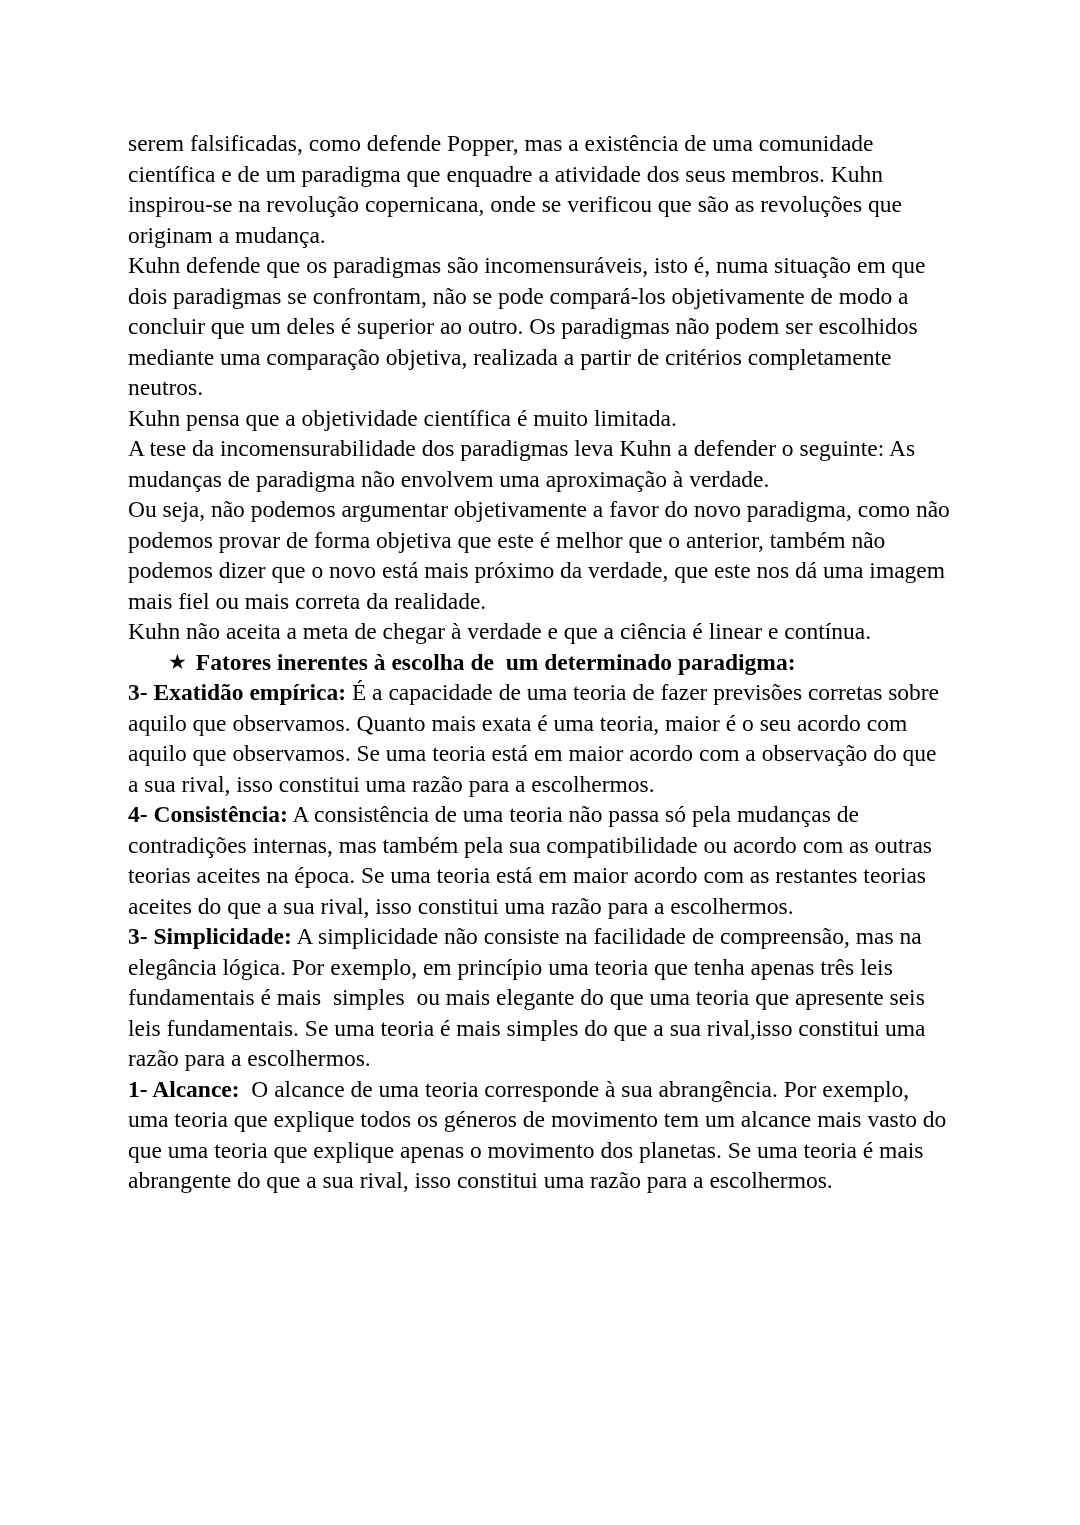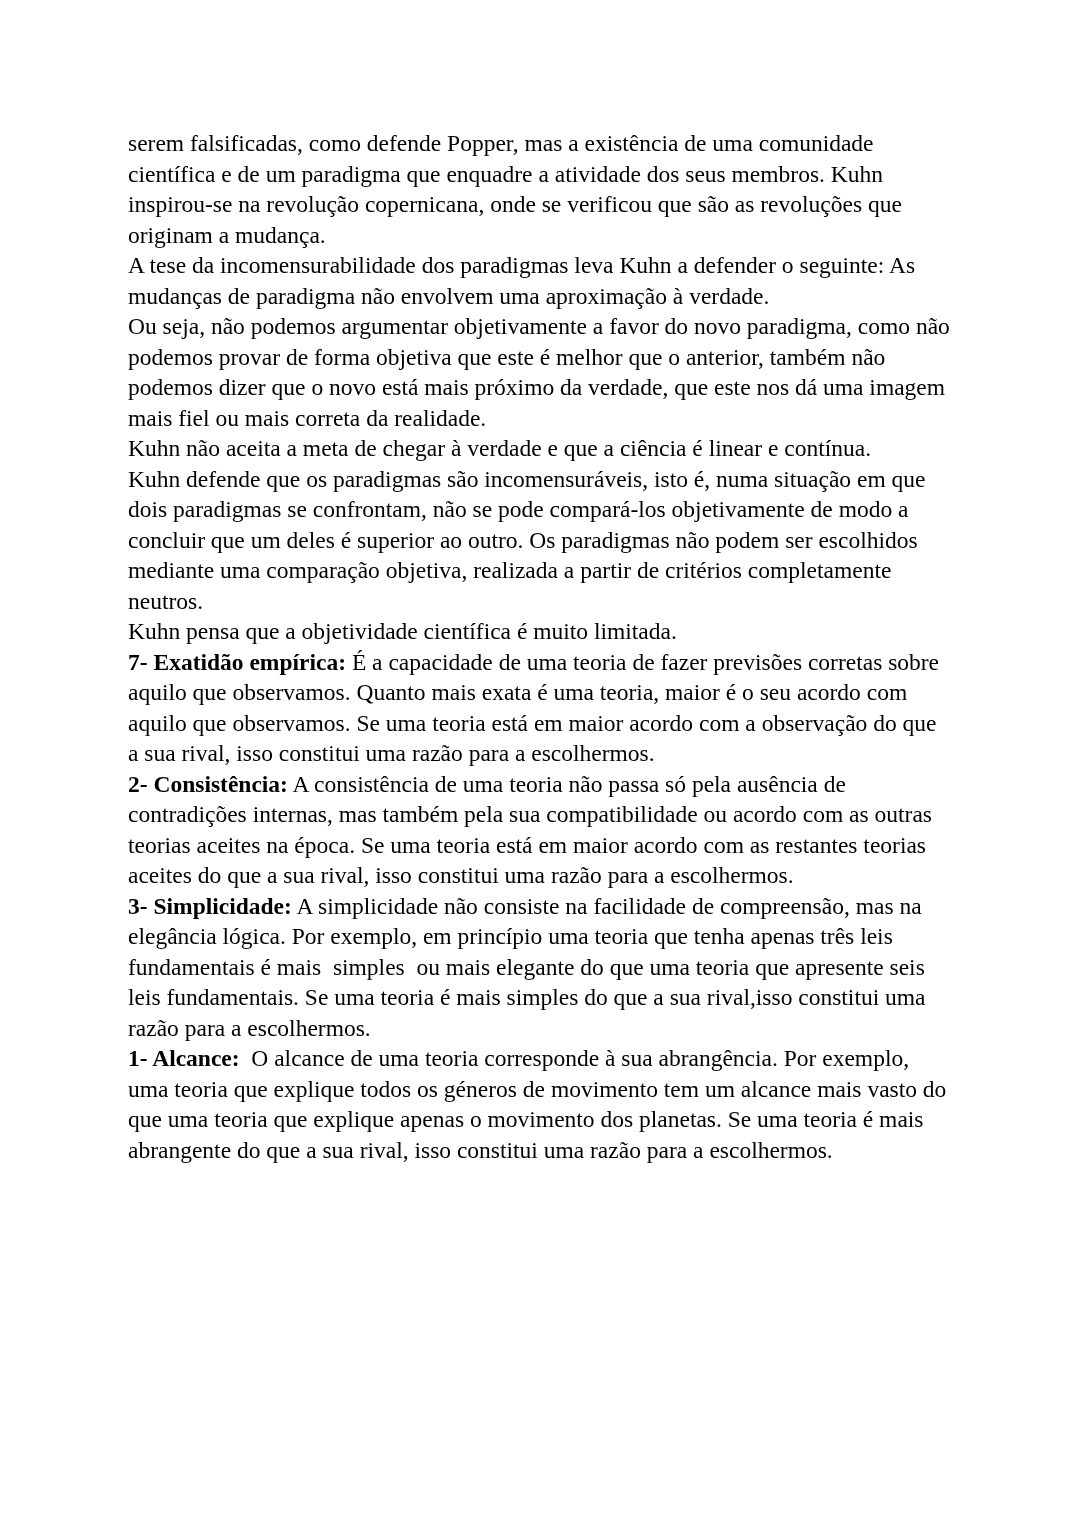--- a/index.html
+++ b/index.html
@@ -60,30 +60,31 @@
 </style>
 </head>
 <body>
 
 <div class="page">
   <div class="doc-body">
 
     <p class="para">serem falsificadas, como defende Popper, mas a existência de uma comunidade científica e de um paradigma que enquadre a atividade dos seus membros. Kuhn inspirou-se na revolução copernicana, onde se verificou que são as revoluções que originam a mudança.</p>
 
 
+    <p class="para">Kuhn defende que os paradigmas são incomensuráveis, isto é, numa situação em que dois paradigmas se confrontam, não se pode compará-los objetivamente de modo a concluir que um deles é superior ao outro. Os paradigmas não podem ser escolhidos mediante uma comparação objetiva, realizada a partir de critérios completamente neutros.
+Kuhn pensa que a objetividade científica é muito limitada.</p>
+
     <p class="para gap-para">A tese da incomensurabilidade dos paradigmas leva Kuhn a defender o seguinte: As mudanças de paradigma não envolvem uma aproximação à verdade.
 Ou seja, não podemos argumentar objetivamente a favor do novo paradigma, como não podemos provar de forma objetiva que este é melhor que o anterior, também não podemos dizer que o novo está mais próximo da verdade, que este nos dá uma imagem mais fiel ou mais correta da realidade.
 Kuhn não aceita a meta de chegar à verdade e que a ciência é linear e contínua.</p>
 
-    <p class="para">Kuhn defende que os paradigmas são incomensuráveis, isto é, numa situação em que dois paradigmas se confrontam, não se pode compará-los objetivamente de modo a concluir que um deles é superior ao outro. Os paradigmas não podem ser escolhidos mediante uma comparação objetiva, realizada a partir de critérios completamente neutros.
-Kuhn pensa que a objetividade científica é muito limitada.</p>
+    <h2 class="star-heading heading-block-2"><span class="star">★</span><span>Fatores inerentes à escolha de  um determinado paradigma:</span></h2>
 
+    <p class="para"><span class="lbl">3- Exatidão empírica:</span><span> É a capacidade de uma teoria de fazer previsões corretas sobre aquilo que observamos. Quanto mais exata é uma teoria, maior é o seu acordo com aquilo que observamos. Se uma teoria está em maior acordo com a observação do que a sua rival, isso constitui uma razão para a escolhermos.</span></p>
 
-    <p class="para"><span class="lbl">7- Exatidão empírica:</span><span> É a capacidade de uma teoria de fazer previsões corretas sobre aquilo que observamos. Quanto mais exata é uma teoria, maior é o seu acordo com aquilo que observamos. Se uma teoria está em maior acordo com a observação do que a sua rival, isso constitui uma razão para a escolhermos.</span></p>
-
-    <p class="para gap-item"><span class="lbl">2- Consistência:</span><span> A consistência de uma teoria não passa só pela ausência de contradições internas, mas também pela sua compatibilidade ou acordo com as outras teorias aceites na época. Se uma teoria está em maior acordo com as restantes teorias aceites do que a sua rival, isso constitui uma razão para a escolhermos.</span></p>
+    <p class="para gap-item"><span class="lbl">4- Consistência:</span><span> A consistência de uma teoria não passa só pela mudanças de contradições internas, mas também pela sua compatibilidade ou acordo com as outras teorias aceites na época. Se uma teoria está em maior acordo com as restantes teorias aceites do que a sua rival, isso constitui uma razão para a escolhermos.</span></p>
 
     <p class="para gap-item"><span class="lbl">3- Simplicidade:</span><span> A simplicidade não consiste na facilidade de compreensão, mas na elegância lógica. Por exemplo, em princípio uma teoria que tenha apenas três leis fundamentais é mais  simples  ou mais elegante do que uma teoria que apresente seis leis fundamentais. Se uma teoria é mais simples do que a sua rival,isso constitui uma razão para a escolhermos.</span></p>
 
     <p class="para gap-item"><span class="lbl">1- Alcance:</span><span>  O alcance de uma teoria corresponde à sua abrangência. Por exemplo, uma teoria que explique todos os géneros de movimento tem um alcance mais vasto do que uma teoria que explique apenas o movimento dos planetas. Se uma teoria é mais abrangente do que a sua rival, isso constitui uma razão para a escolhermos.</span></p>
 
   </div>
 </div>
 
 </body></html>

